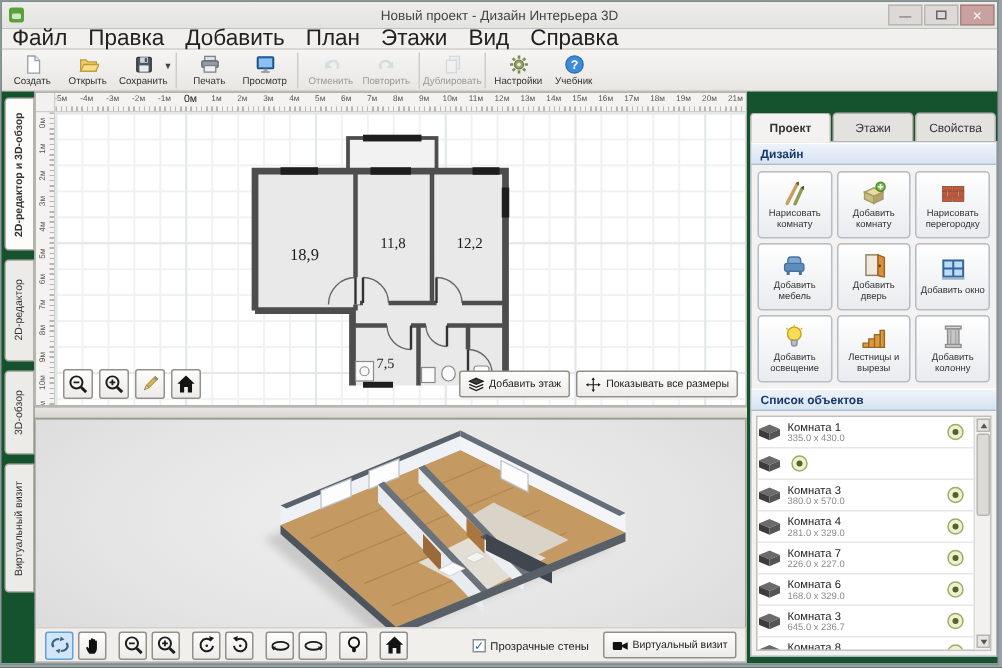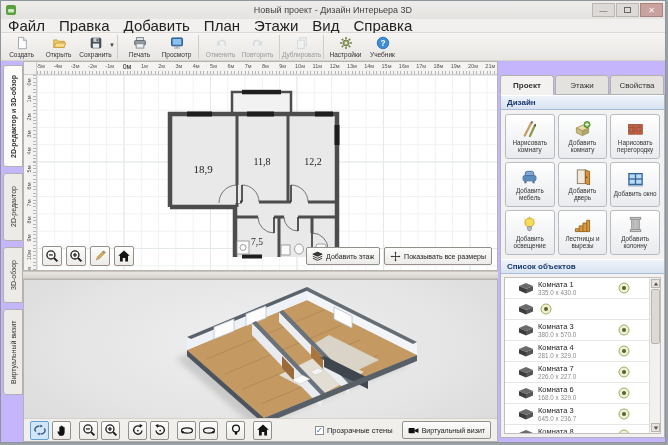--- a/index.html
+++ b/index.html
@@ -1,17 +1,17 @@
 <!DOCTYPE html>
 <html><head>
 <meta charset="utf-8">
 <style>
   html,body{margin:0;padding:0;background:#9aa0a6;}
   *{box-sizing:border-box;}
-  .win{position:relative;width:666px;height:443px;border:1px solid #8e959c;background:#c4b5fd;
+  .win{position:relative;width:666px;height:443px;border:1px solid #8e959c;background:#14532d;
        font-family:"Liberation Sans",sans-serif;color:#222;overflow:hidden;user-select:none;}
   
   .titlebar{position:absolute;left:0;top:0;right:0;height:18px;display:flex;align-items:center;
             background:linear-gradient(#efedeb,#e5e3e0);}
   .appico{width:12px;height:12px;margin-left:4px;}
   .title{position:absolute;left:0;right:0;text-align:center;font-size:9px;color:#444;}
   .ctls{position:absolute;right:2px;top:2px;display:flex;gap:1px;}
   .ctl{width:23px;height:14px;display:flex;align-items:center;justify-content:center;
        font-size:8px;color:#555;background:#dcd9d6;border:1px solid #bab7b3;}
   .ctl.close{background:#c9a2a0;border-color:#a88481;color:#fdfbfb;}
@@ -89,21 +89,21 @@
             border:1px solid #aeb4bc;display:flex;flex-direction:column;z-index:1;}
   .sechead{height:15px;flex:none;display:flex;align-items:center;padding-left:6px;font-size:8px;font-weight:bold;
            color:#16386b;background:linear-gradient(#eef3fa,#d8e3f1);border-bottom:1px solid #a8bdd8;border-top:1px solid #fff;}
   .dgrid{flex:none;display:grid;grid-template-columns:repeat(3,1fr);gap:3px;padding:4px;}
   .design-btn{height:45px;display:flex;flex-direction:column;align-items:center;justify-content:center;
               background:linear-gradient(#ffffff,#e9ebee);border:1px solid #b4bcc6;border-radius:3px;padding:1px;}
   .design-btn .ic{width:17px;height:17px;}
   .design-btn .dlabel{font-size:6.3px;line-height:1.15;color:#333;text-align:center;margin-top:2px;}
   .objwrap{flex:1;margin:3px;background:#fff;border:1px solid #c2c0bd;position:relative;overflow:hidden;}
   .objinner{position:absolute;left:0;top:0;right:11px;bottom:0;overflow:hidden;}
-  .obj-row{height:21px;display:flex;align-items:center;padding:0 13px;border-bottom:1px solid #e6e6e6;}
+  .obj-row{height:21px;display:flex;align-items:center;padding:0 0;border-bottom:1px solid #e6e6e6;}
   .obj-row .ic{width:16px;height:12px;flex:none;margin-right:4px;}
   .obj-txt{flex:1;overflow:hidden;}
   .obj-name{font-size:7.5px;color:#222;}
   .obj-size{font-size:6.3px;color:#8a8a8a;}
   .eye{width:10px;height:10px;flex:none;}
   .sb{position:absolute;right:0;top:0;bottom:0;width:11px;background:#f2f1ef;border-left:1px solid #dcdcda;}
   .sbbtn{position:absolute;left:1px;width:9px;height:9px;background:#e7e5e2;border:1px solid #b9b6b2;
          display:flex;align-items:center;justify-content:center;}
   .sbbtn .ic{width:6px;height:6px;}
   .sbthumb{position:absolute;left:1px;top:11px;width:9px;height:55px;background:#dcdad6;border:1px solid #b9b6b2;border-radius:2px;}

